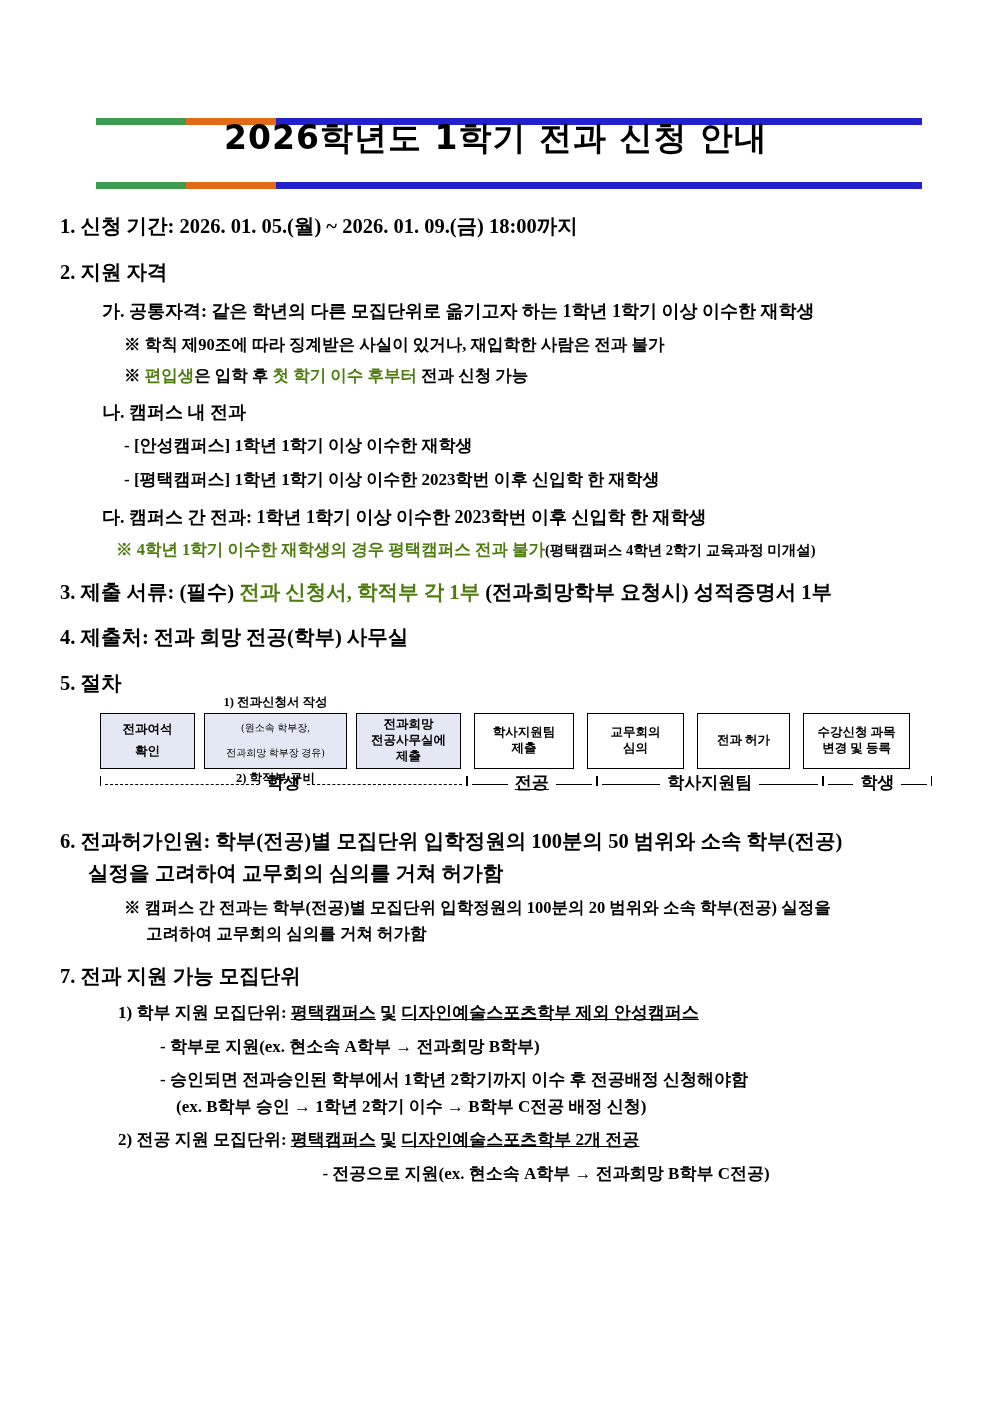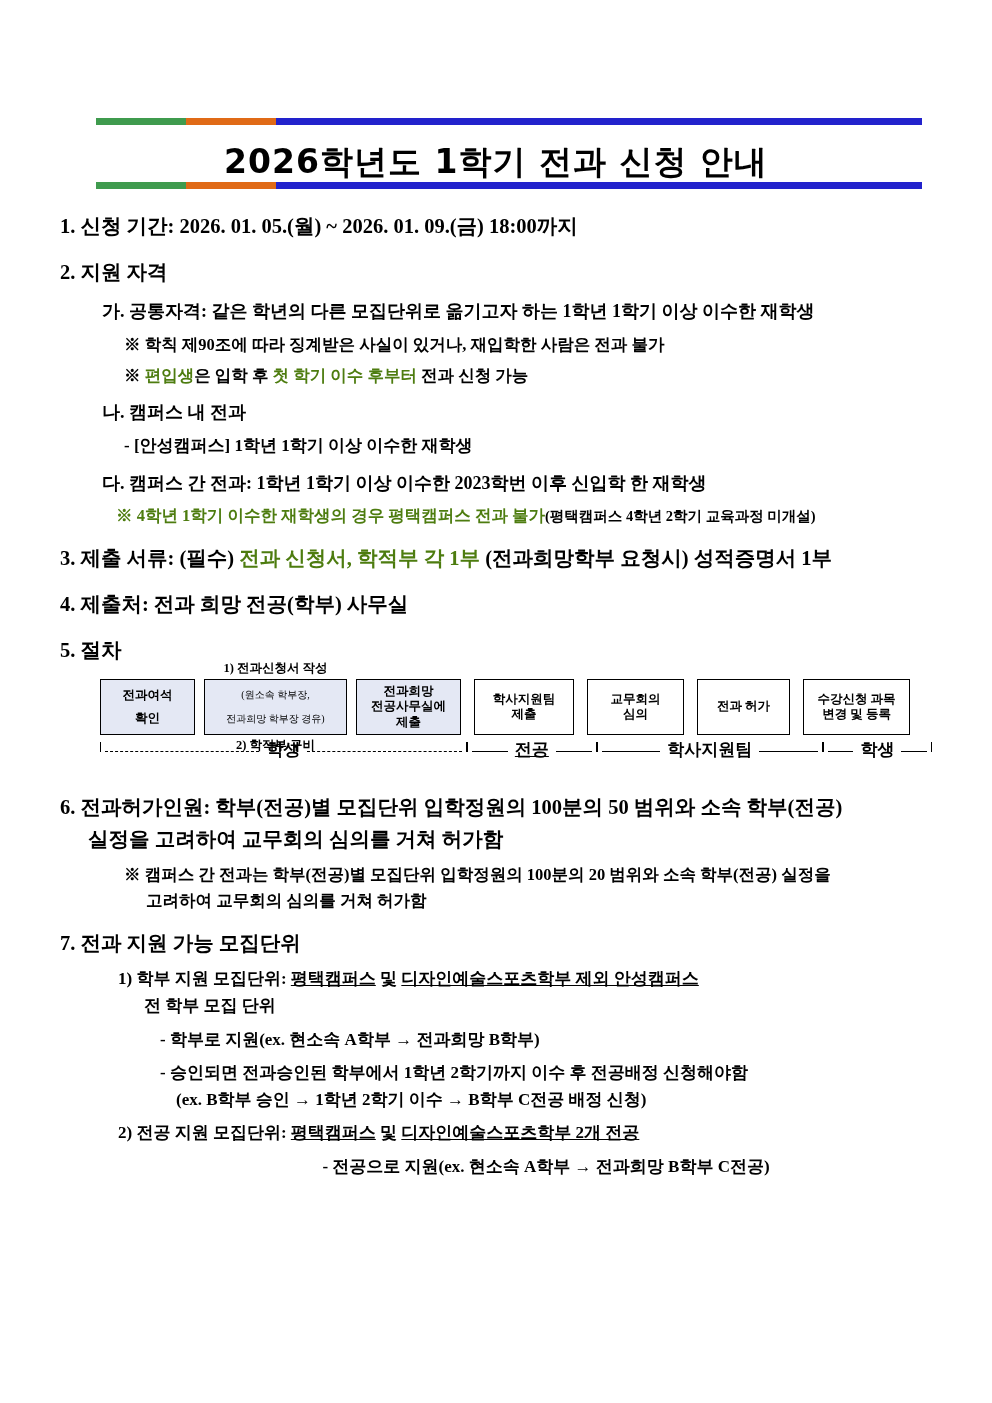--- a/index.html
+++ b/index.html
@@ -35,21 +35,21 @@
     display: flex;
   }
   .rule-top { top: 14px; }
   .rule-bottom { top: 78px; }
   .rule .seg-green { width: 90px; background: #3f9b4e; }
   .rule .seg-orange { width: 90px; background: #e06a16; }
   .rule .seg-blue { flex: 1; background: #2222cc; }
 
   .doc-title {
     position: absolute;
-    top: 36px;
+    top: 12px;
     left: 0;
     right: 0;
     text-align: center;
     font-family: "DejaVu Sans", sans-serif;
     font-weight: bold;
     font-size: 33px;
     letter-spacing: 1px;
     color: #000;
   }
 
@@ -191,20 +191,21 @@
   <div class="lvl1">
     <span class="num">2.</span><span>지원 자격</span>
   </div>
   <div class="lvl2">가. 공통자격: 같은 학년의 다른 모집단위로 옮기고자 하는 1학년 1학기 이상 이수한 재학생</div>
   <div class="note">※ 학칙 제90조에 따라 징계받은 사실이 있거나, 재입학한 사람은 전과 불가</div>
   <div class="note">
     <span>※ </span><span class="blue">편입생</span><span>은 입학 후 </span><span class="blue">첫 학기 이수 후부터</span><span> 전과 신청 가능</span>
   </div>
   <div class="lvl2">나. 캠퍼스 내 전과</div>
   <div class="lvl3">- [안성캠퍼스] 1학년 1학기 이상 이수한 재학생</div>
+  <div class="lvl3">- [평택캠퍼스] 1학년 1학기 이상 이수한 2023학번 이후 신입학 한 재학생</div>
   <div class="lvl2">다. 캠퍼스 간 전과: 1학년 1학기 이상 이수한 2023학번 이후 신입학 한 재학생</div>
   <div class="note" style="margin-left:56px;">
     <span class="blue">※ 4학년 1학기 이수한 재학생의 경우 평택캠퍼스 전과 불가</span><span class="small">(평택캠퍼스 4학년 2학기 교육과정 미개설)</span>
   </div>
 
   <div class="lvl1">
     <span class="num">3.</span><span>제출 서류</span><span>: (필수) </span><span class="blue">전과 신청서, 학적부 각 1부</span><span> (전과희망학부 요청시) 성적증명서 1부</span>
   </div>
 
   <div class="lvl1">
@@ -295,21 +296,20 @@
   </div>
   <div class="note">※ 캠퍼스 간 전과는 학부(전공)별 모집단위 입학정원의 100분의 20 범위와 소속 학부(전공) 실정을</div>
   <div class="note" style="margin-left:86px; margin-top:2px;">고려하여 교무회의 심의를 거쳐 허가함</div>
 
   <div class="lvl1">
     <span class="num">7.</span><span>전과 지원 가능 모집단위</span>
   </div>
   <div class="lvl3" style="margin-left:58px;">
     <span>1) 학부 지원 모집단위: </span><span class="ul">평택캠퍼스</span><span> 및 </span><span class="ul">디자인예술스포츠학부 제외 안성캠퍼스</span>
   </div>
-  <div class="lvl3" style="margin-left:84px; margin-top:2px;">전 학부 모집 단위</div>
   <div class="lvl3" style="margin-left:100px;">- 학부로 지원(ex. 현소속 A학부 → 전과희망 B학부)</div>
   <div class="lvl3" style="margin-left:100px;">- 승인되면 전과승인된 학부에서 1학년 2학기까지 이수 후 전공배정 신청해야함</div>
   <div class="lvl3" style="margin-left:116px; margin-top:2px;">(ex. B학부 승인 → 1학년 2학기 이수 → B학부 C전공 배정 신청)</div>
   <div class="lvl3" style="margin-left:58px;">
     <span>2) 전공 지원 모집단위: </span><span class="ul">평택캠퍼스</span><span> 및 </span><span class="ul">디자인예술스포츠학부 2개 전공</span>
   </div>
   <div class="lvl3" style="margin-left:100px;text-align:center;">- 전공으로 지원(ex. 현소속 A학부 → 전과희망 B학부 C전공)</div>
 
 </div>
 

